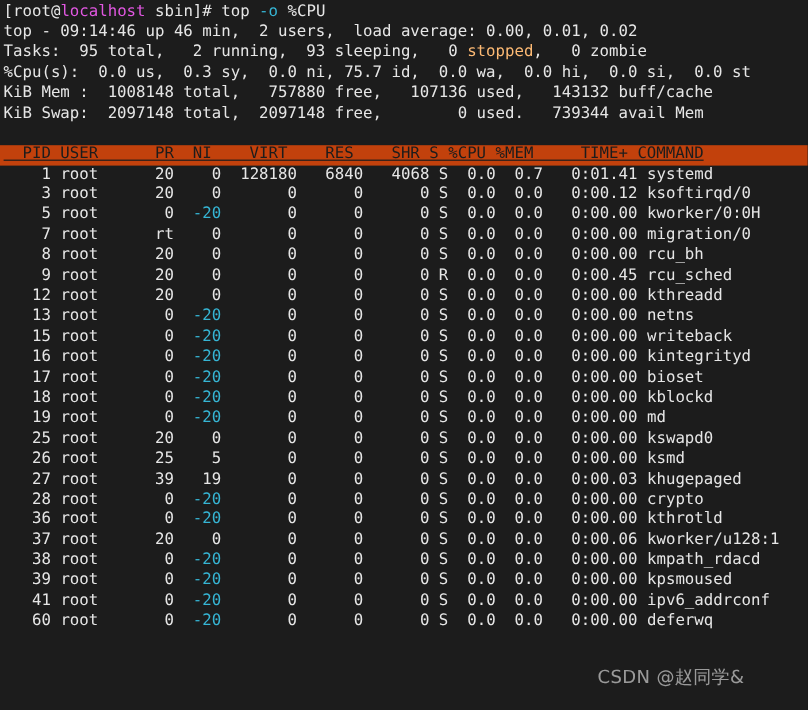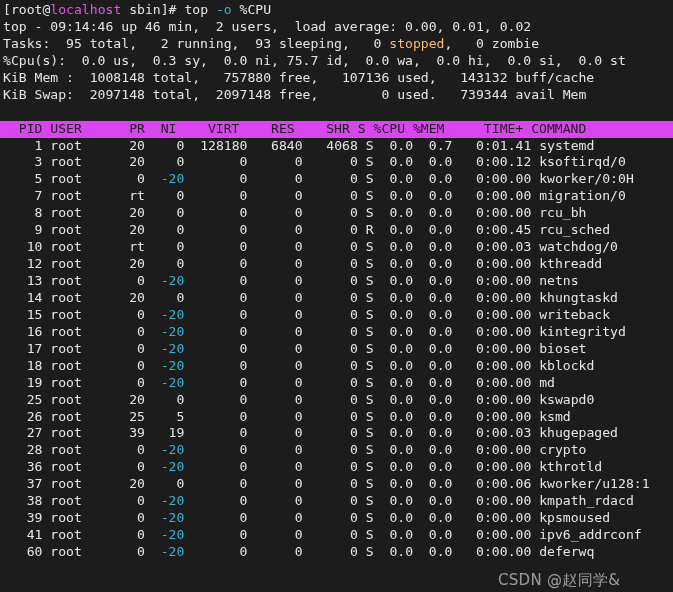--- a/index.html
+++ b/index.html
@@ -32,42 +32,42 @@
   }
   .blank { height: 16.95px; }
 
   
   .c-default { color: #e6e6e6; }
   .c-magenta { color: #e157e1; text-align: right; }
   .c-cyan    { color: #36b5d4; }
   .c-yellow  { color: #fdba74; }
 
   .hdrbar {
-    background: #d946ef;
+    background: #c2410c;
     color: #1c1c1c;
     white-space: pre;
     padding-left: 3px;
     height: 16.95px;
     width: 673px;
     box-sizing: border-box;
+    text-decoration: underline;
   }
 
   .proc { white-space: pre; padding-left: 3px; height: 16.95px; }
 
   .watermark {
     position: absolute;
     left: 498px;
     top: 556px;
     font-family: "DejaVu Sans", "Liberation Sans", sans-serif;
     font-size: 15px;
     color: rgba(232,232,232,0.62);
     white-space: nowrap;
     pointer-events: none;
     letter-spacing: 0.3px;
-    margin-top: 16px;
   }
 </style>
 </head>
 <body>
 
 <div class="screen">
 
   <div class="line"><span class="c-default">[</span><span class="c-default">root</span><span class="c-default">@</span><span class="c-magenta">localhost</span><span class="c-default"> </span><span class="c-default">sbin</span><span class="c-default">]# </span><span class="c-default">top </span><span class="c-cyan">-o</span><span class="c-default"> %CPU</span></div>
 
   <div class="line">top - 09:14:46 up 46 min,  2 users,  load average: 0.00, 0.01, 0.02</div>
@@ -84,24 +84,22 @@
 
   <div class="hdrbar">  PID USER      PR  NI    VIRT    RES    SHR S %CPU %MEM     TIME+ COMMAND</div>
 
   <div id="rows">
       <div class="proc"><span>    1 </span><span>root      </span><span>20</span><span>  </span><span>  0</span><span>  128180</span><span>   6840</span><span>   4068</span><span> S</span><span>  0.0</span><span>  0.7</span><span>   0:01.41 </span><span>systemd</span></div>
       <div class="proc"><span>    3 </span><span>root      </span><span>20</span><span>  </span><span>  0</span><span>       0</span><span>      0</span><span>      0</span><span> S</span><span>  0.0</span><span>  0.0</span><span>   0:00.12 </span><span>ksoftirqd/0</span></div>
       <div class="proc"><span>    5 </span><span>root      </span><span> 0</span><span>  </span><span class="c-cyan">-20</span><span>       0</span><span>      0</span><span>      0</span><span> S</span><span>  0.0</span><span>  0.0</span><span>   0:00.00 </span><span>kworker/0:0H</span></div>
       <div class="proc"><span>    7 </span><span>root      </span><span>rt</span><span>  </span><span>  0</span><span>       0</span><span>      0</span><span>      0</span><span> S</span><span>  0.0</span><span>  0.0</span><span>   0:00.00 </span><span>migration/0</span></div>
       <div class="proc"><span>    8 </span><span>root      </span><span>20</span><span>  </span><span>  0</span><span>       0</span><span>      0</span><span>      0</span><span> S</span><span>  0.0</span><span>  0.0</span><span>   0:00.00 </span><span>rcu_bh</span></div>
       <div class="proc"><span>    9 </span><span>root      </span><span>20</span><span>  </span><span>  0</span><span>       0</span><span>      0</span><span>      0</span><span> R</span><span>  0.0</span><span>  0.0</span><span>   0:00.45 </span><span>rcu_sched</span></div>
-      <div class="proc"><span>   10 </span><span>root      </span><span>rt</span><span>  </span><span>  0</span><span>       0</span><span>      0</span><span>      0</span><span> S</span><span>  0.0</span><span>  0.0</span><span>   0:00.03 </span><span>watchdog/0</span></div>
       <div class="proc"><span>   12 </span><span>root      </span><span>20</span><span>  </span><span>  0</span><span>       0</span><span>      0</span><span>      0</span><span> S</span><span>  0.0</span><span>  0.0</span><span>   0:00.00 </span><span>kthreadd</span></div>
       <div class="proc"><span>   13 </span><span>root      </span><span> 0</span><span>  </span><span class="c-cyan">-20</span><span>       0</span><span>      0</span><span>      0</span><span> S</span><span>  0.0</span><span>  0.0</span><span>   0:00.00 </span><span>netns</span></div>
-      <div class="proc"><span>   14 </span><span>root      </span><span>20</span><span>  </span><span>  0</span><span>       0</span><span>      0</span><span>      0</span><span> S</span><span>  0.0</span><span>  0.0</span><span>   0:00.00 </span><span>khungtaskd</span></div>
       <div class="proc"><span>   15 </span><span>root      </span><span> 0</span><span>  </span><span class="c-cyan">-20</span><span>       0</span><span>      0</span><span>      0</span><span> S</span><span>  0.0</span><span>  0.0</span><span>   0:00.00 </span><span>writeback</span></div>
       <div class="proc"><span>   16 </span><span>root      </span><span> 0</span><span>  </span><span class="c-cyan">-20</span><span>       0</span><span>      0</span><span>      0</span><span> S</span><span>  0.0</span><span>  0.0</span><span>   0:00.00 </span><span>kintegrityd</span></div>
       <div class="proc"><span>   17 </span><span>root      </span><span> 0</span><span>  </span><span class="c-cyan">-20</span><span>       0</span><span>      0</span><span>      0</span><span> S</span><span>  0.0</span><span>  0.0</span><span>   0:00.00 </span><span>bioset</span></div>
       <div class="proc"><span>   18 </span><span>root      </span><span> 0</span><span>  </span><span class="c-cyan">-20</span><span>       0</span><span>      0</span><span>      0</span><span> S</span><span>  0.0</span><span>  0.0</span><span>   0:00.00 </span><span>kblockd</span></div>
       <div class="proc"><span>   19 </span><span>root      </span><span> 0</span><span>  </span><span class="c-cyan">-20</span><span>       0</span><span>      0</span><span>      0</span><span> S</span><span>  0.0</span><span>  0.0</span><span>   0:00.00 </span><span>md</span></div>
       <div class="proc"><span>   25 </span><span>root      </span><span>20</span><span>  </span><span>  0</span><span>       0</span><span>      0</span><span>      0</span><span> S</span><span>  0.0</span><span>  0.0</span><span>   0:00.00 </span><span>kswapd0</span></div>
       <div class="proc"><span>   26 </span><span>root      </span><span>25</span><span>  </span><span>  5</span><span>       0</span><span>      0</span><span>      0</span><span> S</span><span>  0.0</span><span>  0.0</span><span>   0:00.00 </span><span>ksmd</span></div>
       <div class="proc"><span>   27 </span><span>root      </span><span>39</span><span>  </span><span> 19</span><span>       0</span><span>      0</span><span>      0</span><span> S</span><span>  0.0</span><span>  0.0</span><span>   0:00.03 </span><span>khugepaged</span></div>
       <div class="proc"><span>   28 </span><span>root      </span><span> 0</span><span>  </span><span class="c-cyan">-20</span><span>       0</span><span>      0</span><span>      0</span><span> S</span><span>  0.0</span><span>  0.0</span><span>   0:00.00 </span><span>crypto</span></div>
       <div class="proc"><span>   36 </span><span>root      </span><span> 0</span><span>  </span><span class="c-cyan">-20</span><span>       0</span><span>      0</span><span>      0</span><span> S</span><span>  0.0</span><span>  0.0</span><span>   0:00.00 </span><span>kthrotld</span></div>

